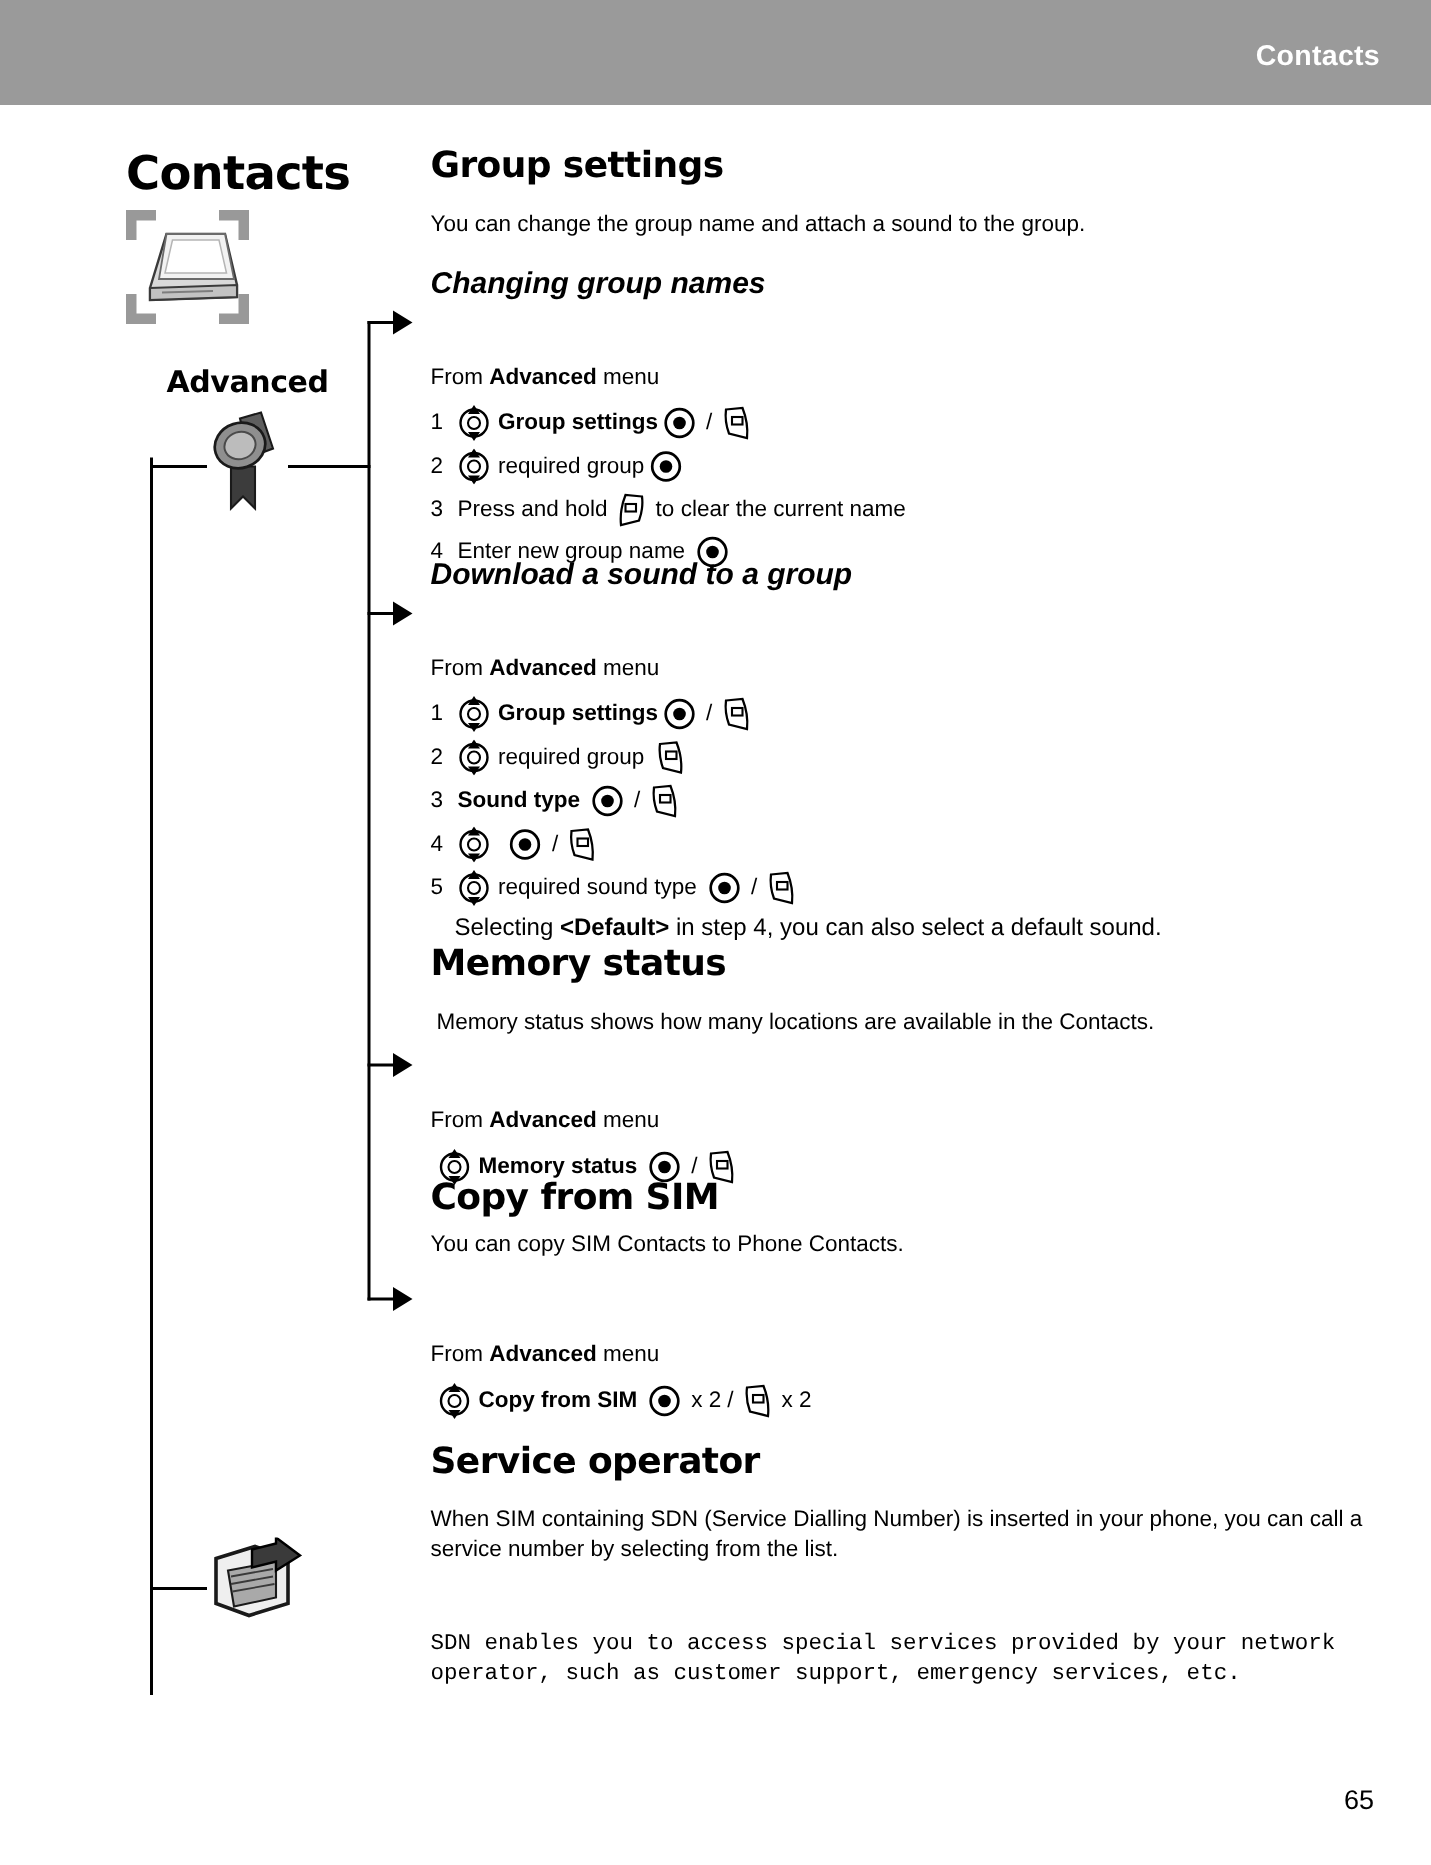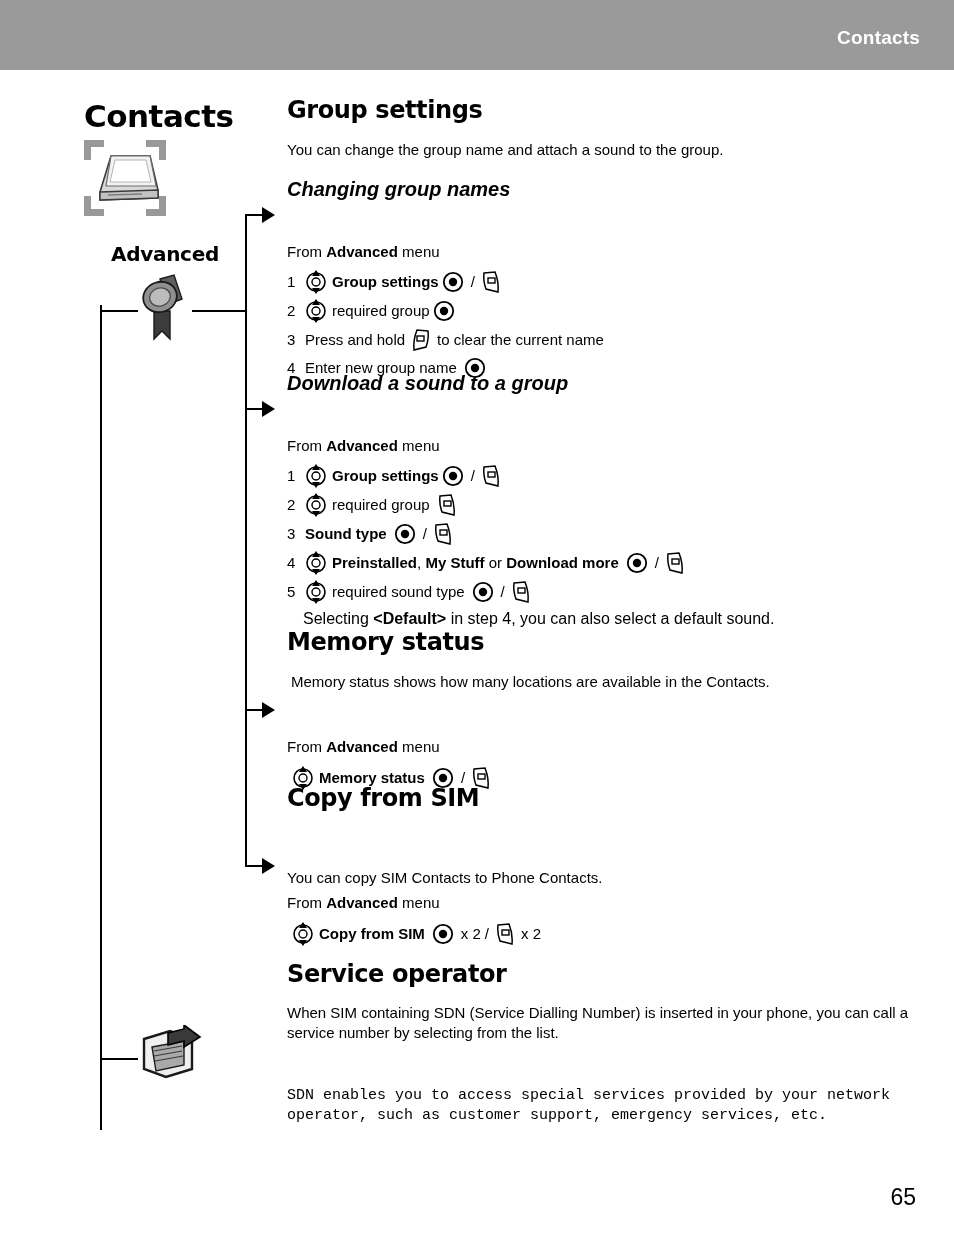--- a/index.html
+++ b/index.html
@@ -162,21 +162,21 @@
   }
   .key-nav   { width: 22px; height: 24px; margin: 0 5px 0 0; }
   .key-ok    { width: 22px; height: 22px; margin: 0 3px; }
   .key-softr { width: 20px; height: 24px; margin: 0 2px; }
   .key-softl { width: 20px; height: 24px; margin: 0 2px; }
 
   .page-number {
     position: absolute;
     right: 38px;
     bottom: 32px;
-    font-size: 23px;
+    font-size: 18px;
   }
 </style>
 </head>
 <body>
 
 <div class="header-bar">
   <div class="header-title">Contacts</div>
 </div>
 
 <div class="sidebar">
@@ -403,21 +403,20 @@
   <div class="step-row abs" style="top:445px; left:0;">
     <span class="step-num">4</span>
     <span class="key key-nav">
       <svg width="22" height="24" viewBox="0 0 22 24">
           <circle cx="11" cy="12" r="9" fill="none" stroke="#000" stroke-width="1.6"></circle>
           <circle cx="11" cy="12" r="4" fill="none" stroke="#000" stroke-width="1.4"></circle>
           <polygon points="11,0 15,6 7,6" fill="#000"></polygon>
           <polygon points="11,24 15,18 7,18" fill="#000"></polygon>
         </svg>
     </span>
-    <span><span class="b">Preinstalled</span>, <span class="b">My Stuff</span> or <span class="b">Download more</span></span>
     <span class="key key-ok" style="margin-left:7px;">
       <svg width="22" height="22" viewBox="0 0 22 22">
           <circle cx="11" cy="11" r="9.2" fill="none" stroke="#000" stroke-width="1.8"></circle>
           <circle cx="11" cy="11" r="4.2" fill="#000"></circle>
         </svg>
     </span>
     <span class="sep">/</span>
     <span class="key key-softr">
       <svg width="20" height="24" viewBox="0 0 20 24">
           <path d="M3 3 L14 2 Q18 12 17 22 L5 19 Q2 11 3 3 Z" fill="none" stroke="#000" stroke-width="1.5"></path>
@@ -486,21 +485,21 @@
     <span class="sep">/</span>
     <span class="key key-softr">
       <svg width="20" height="24" viewBox="0 0 20 24">
           <path d="M3 3 L14 2 Q18 12 17 22 L5 19 Q2 11 3 3 Z" fill="none" stroke="#000" stroke-width="1.5"></path>
           <rect x="7" y="8" width="7" height="5" fill="none" stroke="#000" stroke-width="1.4"></rect>
         </svg>
     </span>
   </div>
 
   <h2 class="sec-title abs" style="top:714px; left:0;">Copy from SIM</h2>
-  <p class="body-text abs" style="top:750px; left:0;margin-top:48px;">You can copy SIM Contacts to Phone Contacts.</p>
+  <p class="body-text abs" style="top:750px; left:0;">You can copy SIM Contacts to Phone Contacts.</p>
 
   <div class="from-line abs" style="top:787px; left:0;">
     <span>From</span>
     <span class="b">Advanced</span>
     <span>menu</span>
   </div>
 
   <div class="step-row abs" style="top:816px; left:5px;">
     <span class="key key-nav">
       <svg width="22" height="24" viewBox="0 0 22 24">

